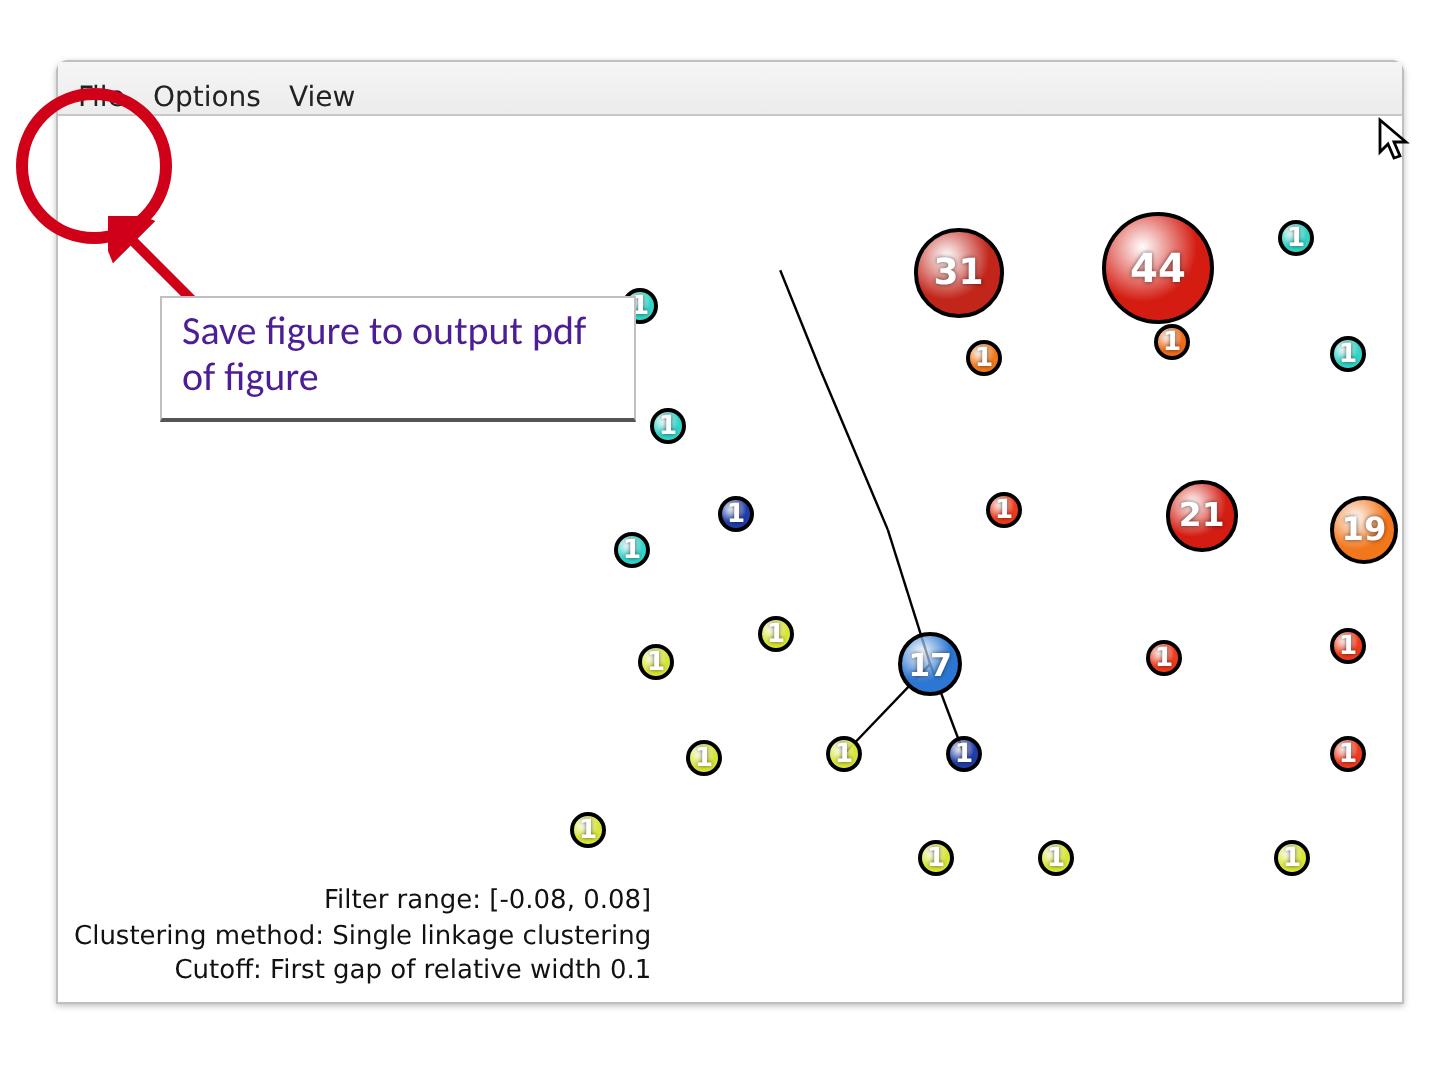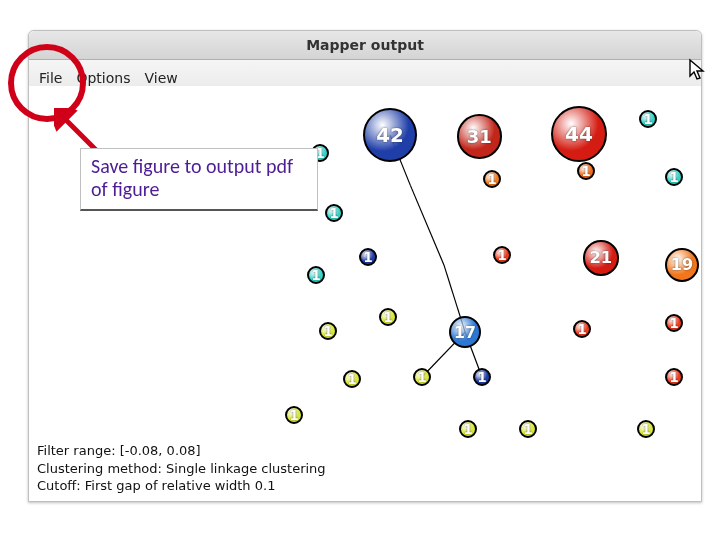--- a/index.html
+++ b/index.html
@@ -77,21 +77,21 @@
     pointer-events: none;
   }
   .info-block {
     position: absolute;
     left: 8px;
     bottom: 6px;
     font-size: 13px;
     line-height: 1.35;
     color: #111;
   }
-  .info-block div { white-space: nowrap; }
+  .info-block div { white-space: nowrap; text-align: right; }
   .cursor-icon {
     position: absolute;
     right: 12px;
     top: 58px;
     font-size: 20px;
     color: #000;
     pointer-events: none;
   }
   
   .red-circle {
@@ -126,23 +126,20 @@
     line-height: 1.15;
     color: #4c1d95;
     border-bottom: 2px solid #555;
   }
 </style>
 </head>
 <body>
 
 <div class="window">
 
-  <div class="titlebar">
-    <span class="titlebar-text">Mapper output</span>
-  </div>
 
   <div class="menubar">
     <span>File</span>
     <span>Options</span>
     <span>View</span>
   </div>
 
   <div class="canvas" id="canvas">
     <svg class="edge-layer" id="edges" viewBox="0 0 672 415">
         <line x1="361.1162790697674" y1="49.116279069767444" x2="381.37209302325584" y2="99.37209302325581" stroke="#000" stroke-width="1.2"></line>
@@ -150,21 +147,20 @@
         <line x1="414.93023255813955" y1="178.93023255813955" x2="436.06976744186045" y2="246.06976744186045" stroke="#000" stroke-width="1.2"></line>
         <line x1="436.06976744186045" y1="246.06976744186045" x2="453" y2="291" stroke="#000" stroke-width="1.2"></line>
         <line x1="436.06976744186045" y1="246.06976744186045" x2="393" y2="291" stroke="#000" stroke-width="1.2"></line>
       </svg>
 
     <div class="info-block">
       <div>Filter range: [-0.08, 0.08]</div>
       <div>Clustering method: Single linkage clustering</div>
       <div>Cutoff: First gap of relative width 0.1</div>
     </div>
-  <div class="node" style="left: 334px; top: 22px; width: 54.2326px; height: 54.2326px; background: radial-gradient(circle at 35% 30%, rgba(255, 255, 255, 0.6), rgb(31, 62, 168) 55%, rgb(31, 62, 168)); font-size: 19.7619px;">42</div>
       <div class="node" style="left: 428px; top: 28px; width: 44.5116px; height: 44.5116px; background: radial-gradient(circle at 35% 30%, rgba(255, 255, 255, 0.6), rgb(194, 37, 26) 55%, rgb(194, 37, 26)); font-size: 18.0121px;">31</div>
       <div class="node" style="left: 522px; top: 20px; width: 56px; height: 56px; background: radial-gradient(circle at 35% 30%, rgba(255, 255, 255, 0.6), rgb(212, 28, 18) 55%, rgb(212, 28, 18)); font-size: 20.08px;">44</div>
       <div class="node" style="left: 610px; top: 24px; width: 18px; height: 18px; background: radial-gradient(circle at 35% 30%, rgba(255, 255, 255, 0.6), rgb(50, 210, 198) 55%, rgb(50, 210, 198)); font-size: 13.24px;">1</div>
       <div class="node" style="left: 282px; top: 58px; width: 18px; height: 18px; background: radial-gradient(circle at 35% 30%, rgba(255, 255, 255, 0.6), rgb(52, 212, 200) 55%, rgb(52, 212, 200)); font-size: 13.24px;">1</div>
       <div class="node" style="left: 454px; top: 84px; width: 18px; height: 18px; background: radial-gradient(circle at 35% 30%, rgba(255, 255, 255, 0.6), rgb(241, 122, 28) 55%, rgb(241, 122, 28)); font-size: 13.24px;">1</div>
       <div class="node" style="left: 548px; top: 76px; width: 18px; height: 18px; background: radial-gradient(circle at 35% 30%, rgba(255, 255, 255, 0.6), rgb(239, 108, 29) 55%, rgb(239, 108, 29)); font-size: 13.24px;">1</div>
       <div class="node" style="left: 636px; top: 82px; width: 18px; height: 18px; background: radial-gradient(circle at 35% 30%, rgba(255, 255, 255, 0.6), rgb(52, 212, 200) 55%, rgb(52, 212, 200)); font-size: 13.24px;">1</div>
       <div class="node" style="left: 296px; top: 118px; width: 18px; height: 18px; background: radial-gradient(circle at 35% 30%, rgba(255, 255, 255, 0.6), rgb(52, 212, 200) 55%, rgb(52, 212, 200)); font-size: 13.24px;">1</div>
       <div class="node" style="left: 330px; top: 162px; width: 18px; height: 18px; background: radial-gradient(circle at 35% 30%, rgba(255, 255, 255, 0.6), rgb(31, 62, 168) 55%, rgb(31, 62, 168)); font-size: 13.24px;">1</div>
       <div class="node" style="left: 278px; top: 180px; width: 18px; height: 18px; background: radial-gradient(circle at 35% 30%, rgba(255, 255, 255, 0.6), rgb(52, 212, 200) 55%, rgb(52, 212, 200)); font-size: 13.24px;">1</div>

